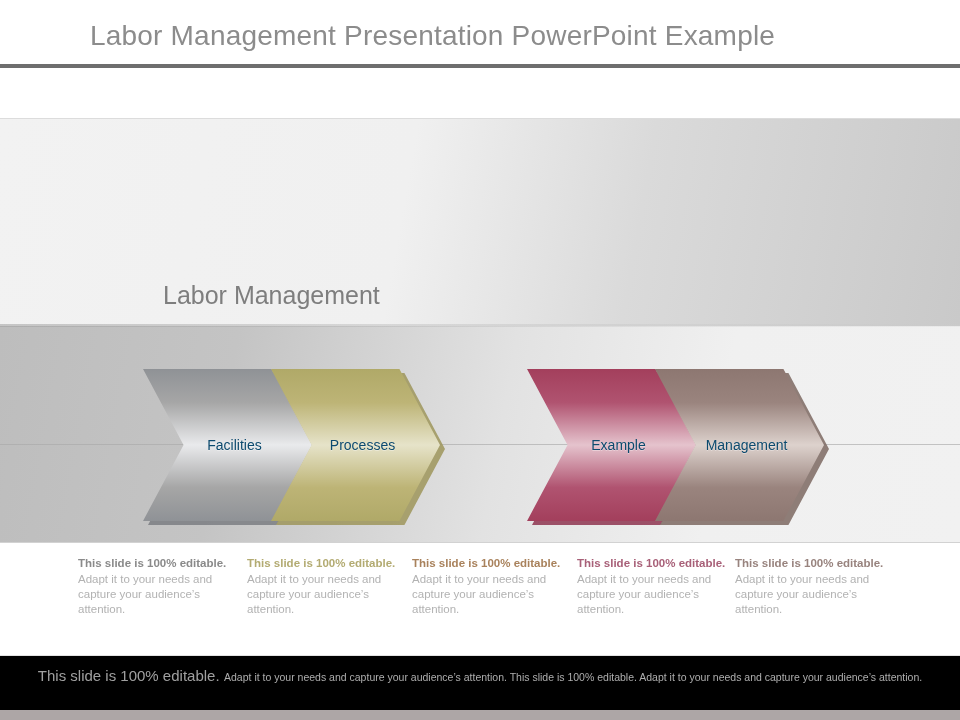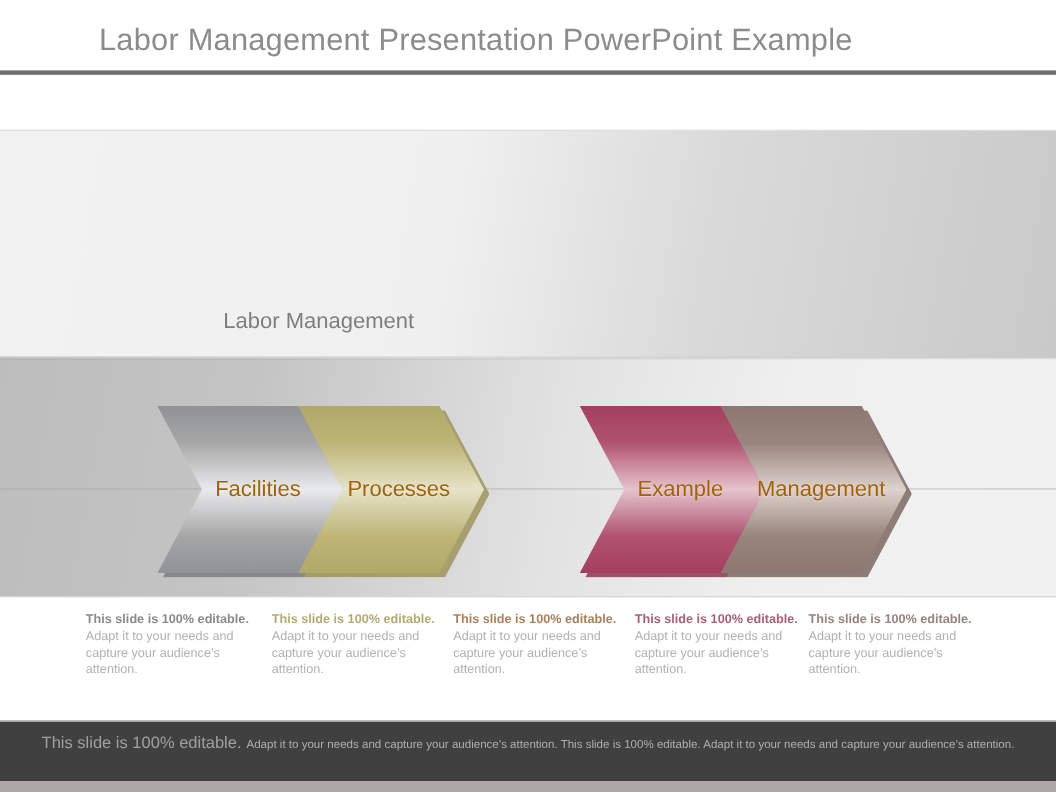--- a/index.html
+++ b/index.html
@@ -83,24 +83,23 @@
     top: 205px;
     width: 960px;
     height: 3px;
     background: linear-gradient(100deg, rgba(160,160,160,.55) 0%, rgba(175,175,175,.35) 45%, rgba(190,190,190,.25) 70%, rgba(205,205,205,.2) 100%);
   }
 
   .heading-top {
     position: absolute;
     left: 163px;
     top: 162px;
-    font-size: 20px;
+    font-size: 25px;
     color: #7e7e7e;
     white-space: nowrap;
-    margin-left: 40px;
   }
 
   
   .connector-line {
     position: absolute;
     left: 0;
     top: 325px;
     width: 960px;
     height: 1px;
     background: #a9a9a9;
@@ -140,22 +139,22 @@
   }
   .chev-label {
     position: absolute;
     left: 0;
     top: 0;
     width: 169px;
     height: 152px;
     display: flex;
     align-items: center;
     justify-content: center;
-    font-size: 20px;
-    color: #a16207;
+    font-size: 14px;
+    color: #0c4a6e;
     padding-left: 14px;
     box-sizing: border-box;
     white-space: nowrap;
     text-shadow: 0 1px 0 rgba(255,255,255,.35);
   }
 
   
   .desc-row {
     position: absolute;
     left: 0;
@@ -181,21 +180,21 @@
     margin: 0;
   }
 
   
   .footer {
     position: absolute;
     left: 0;
     top: 655px;
     width: 960px;
     height: 55px;
-    background: #404040;
+    background: #000000;
     border-top: 1px solid #e3e3e3;
     text-align: center;
     box-sizing: border-box;
     padding-top: 11px;
   }
   .footer-lead {
     font-size: 15px;
     color: #a0a0a0;
     font-weight: normal;
   }

